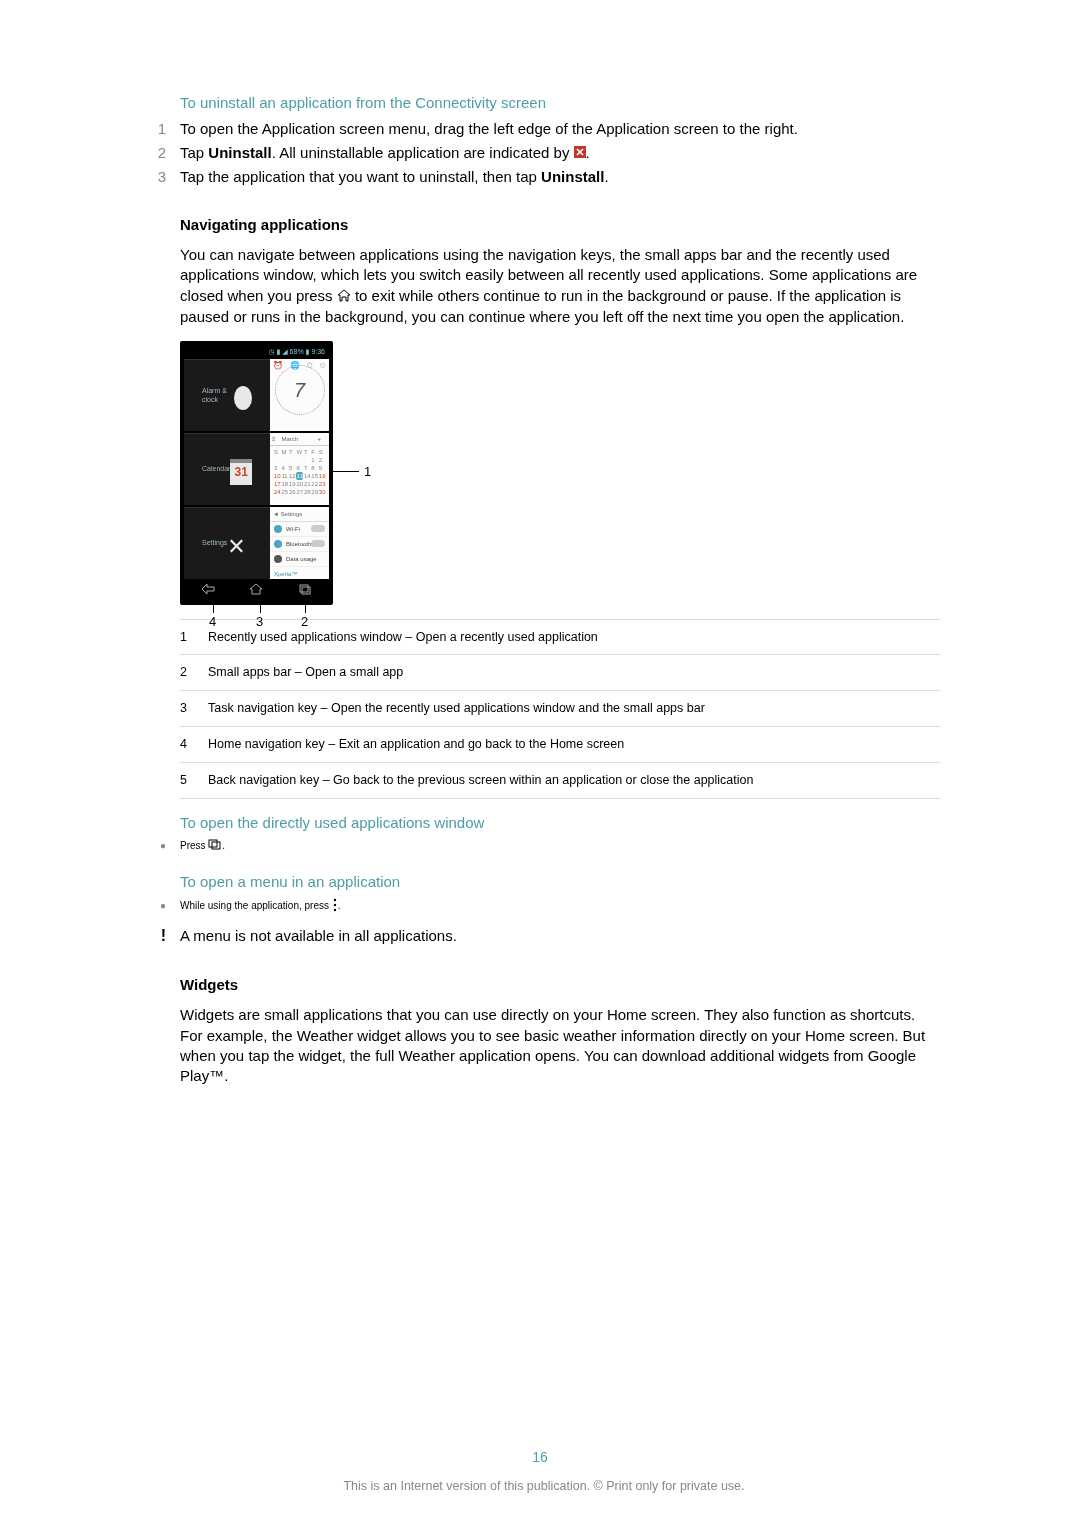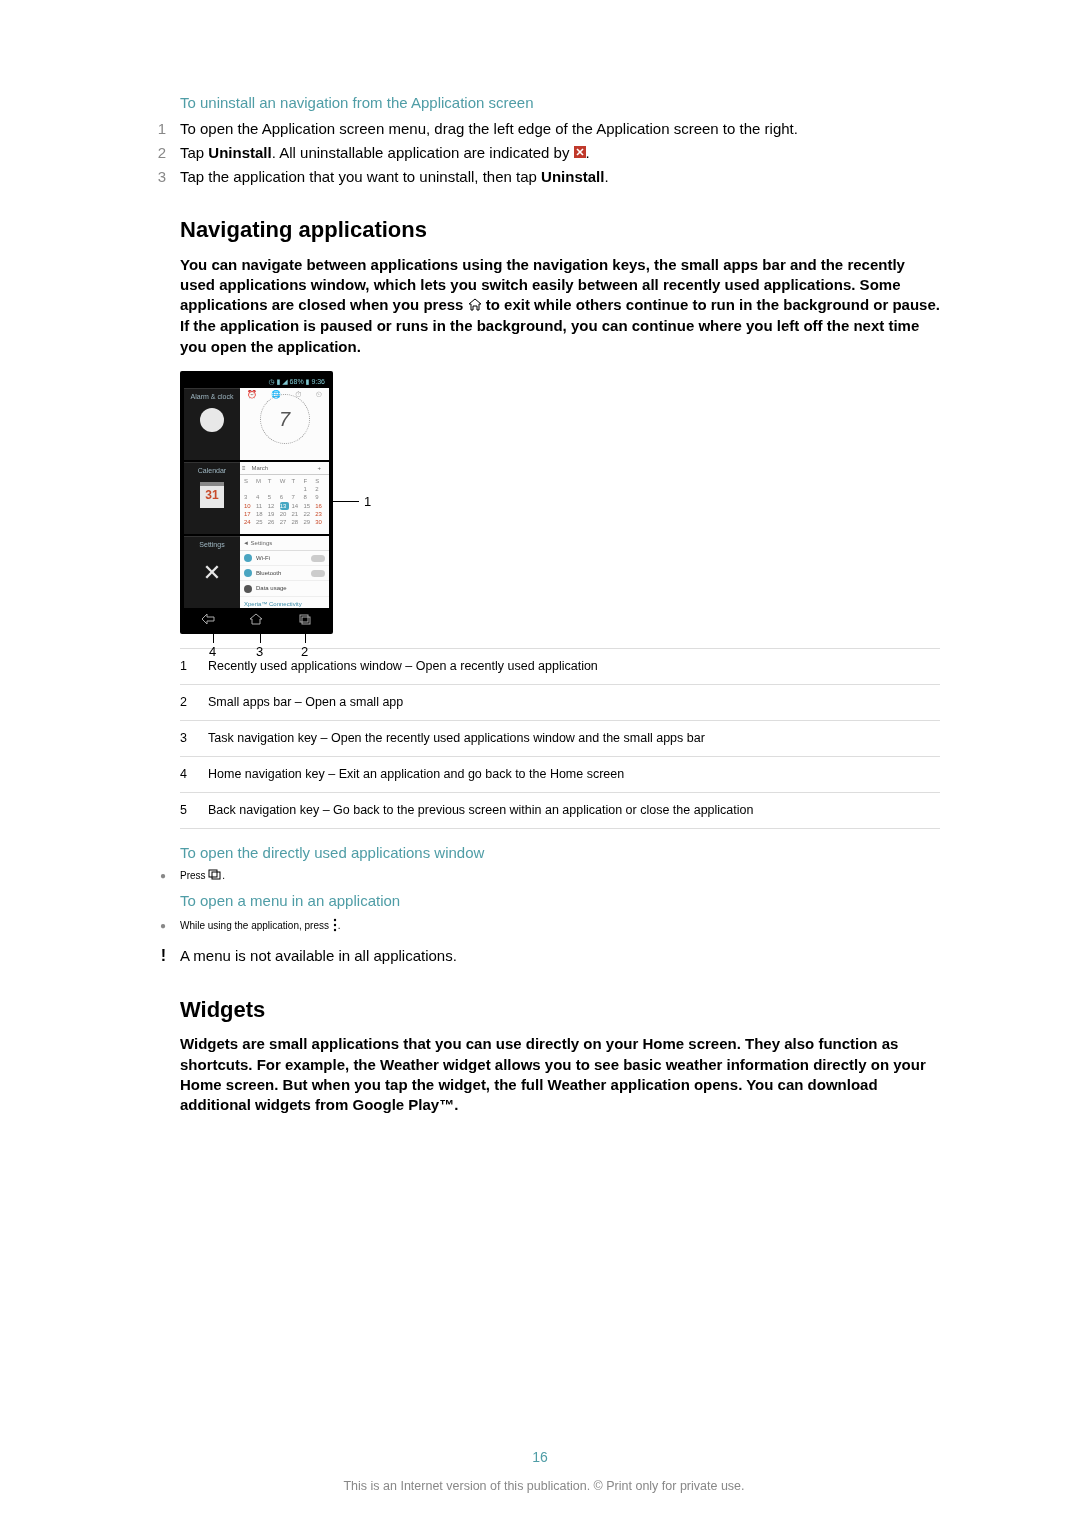--- a/index.html
+++ b/index.html
@@ -36,27 +36,26 @@
     flex-shrink: 0;
     color: #888;
     font-size: 15px;
     text-align: right;
     margin-right: 14px;
   }
   .ol-text {
     flex: 1;
   }
   .section-heading {
-    font-size: 22px;
+    font-size: 15px;
     font-weight: bold;
     margin: 28px 0 10px 40px;
   }
   .bodytext {
     margin: 6px 0 14px 40px;
-    font-weight: bold;
   }
   .legend-table {
     margin: 14px 0 14px 40px;
   }
   .legend-row {
     display: flex;
     border-bottom: 1px solid #ddd;
     padding: 9px 0;
     font-size: 12.5px;
   }
@@ -141,23 +140,22 @@
   .tile-row {
     display: flex;
     height: 72px;
     margin-bottom: 2px;
   }
   .tile-left {
     width: 50px;
     background: #1a1a1a;
     color: #9fb7c2;
     font-size: 7px;
-    padding: 3px;
-    display: flex;
-    flex-direction: column;
+    padding: 18px;
+    display: flex;
     align-items: center;
     border-top: 1px solid #333;
   }
   .tile-icon-circ {
     width: 24px; height: 24px; border-radius: 50%;
     background: #e8e8e8;
     margin-top: 6px;
   }
   .tile-icon-cal {
     width: 24px; height: 22px;
@@ -225,21 +223,21 @@
     position:absolute;
     width:1px;
     background:#000;
   }
 </style>
 </head>
 <body>
 
 <div class="page">
 
-  <div class="teal-heading">To uninstall an navigation from the Application screen</div>
+  <div class="teal-heading">To uninstall an application from the Connectivity screen</div>
   <div class="ol">
     <div class="ol-row">
       <div class="ol-num">1</div>
       <div class="ol-text">To open the Application screen menu, drag the left edge of the Application screen to the right.</div>
     </div>
     <div class="ol-row">
       <div class="ol-num">2</div>
       <div class="ol-text">
         <span>Tap </span><span class="bold">Uninstall</span><span>. All uninstallable application are indicated by </span><span class="icon-inline"><svg width="12" height="12" viewBox="0 0 12 12">
               <rect x="0" y="0" width="12" height="12" fill="#c0392b"></rect>
@@ -439,21 +437,21 @@
   <div class="bullet-row">
     <div class="bullet-dot">●</div>
     <div class="bullet-text">
       <span>Press </span><span class="icon-inline"><svg width="14" height="11" viewBox="0 0 14 11">
             <rect x="1" y="1" width="8" height="7" fill="none" stroke="#000" stroke-width="1"></rect>
             <rect x="4" y="3" width="8" height="7" fill="none" stroke="#000" stroke-width="1"></rect>
           </svg></span><span>.</span>
     </div>
   </div>
 
-  <div class="teal-heading" style="margin-top:8px">To open a menu in an application</div>
+  <div class="teal-heading" style="margin-top:18px">To open a menu in an application</div>
   <div class="bullet-row">
     <div class="bullet-dot">●</div>
     <div class="bullet-text">
       <span>While using the application, press </span><span class="icon-inline"><svg width="6" height="14" viewBox="0 0 6 14">
             <circle cx="3" cy="2" r="1.2" fill="#000"></circle>
             <circle cx="3" cy="7" r="1.2" fill="#000"></circle>
             <circle cx="3" cy="12" r="1.2" fill="#000"></circle>
           </svg></span><span>.</span>
     </div>
   </div>

